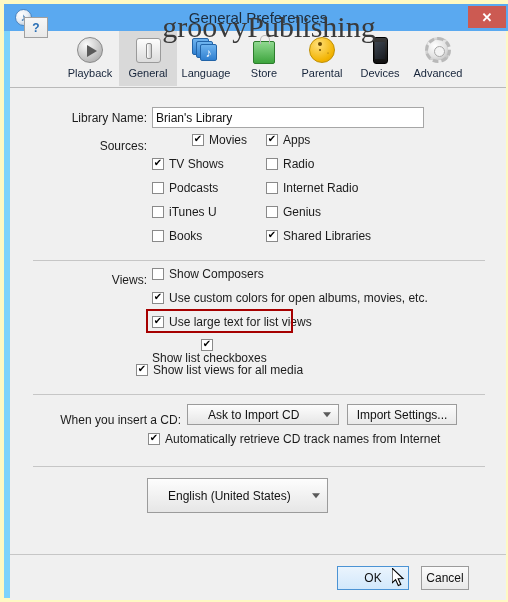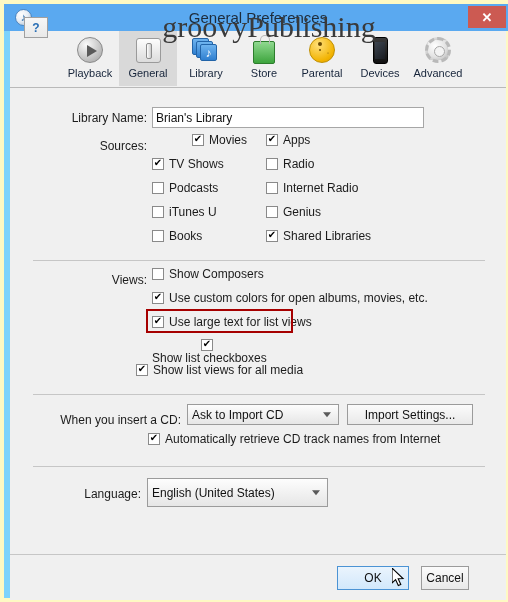--- a/index.html
+++ b/index.html
@@ -175,21 +175,21 @@
   .box.on:after{content:"\2714";font-size:10px;color:#000;
     position:relative;top:-1px;}
   .sep{
     position:absolute;height:1px;background:#c6c6c6;left:22px;width:452px;
   }
   .select{
     position:relative;
     background:linear-gradient(#fdfdfd,#e6e6e6);
     border:1px solid #9b9b9b;box-sizing:border-box;
     font-size:12px;color:#111;
-    display:flex;align-items:center;padding-left:4px;cursor:pointer;
+    display:flex;align-items:center;padding-left:20px;cursor:pointer;
   }
   .select .chev{
     position:absolute;right:7px;top:50%;transform:translateY(-55%);
     width:0;height:0;border-left:4px solid transparent;
     border-right:4px solid transparent;border-top:5px solid #5a5a5a;
   }
   .btn{
     background:linear-gradient(#fbfbfb,#e9e9e9);
     border:1px solid #9b9b9b;box-sizing:border-box;
     font-size:12px;color:#111;cursor:pointer;
@@ -259,21 +259,21 @@
         <span class="lbl">General</span>
       </div>
       <div class="tab">
         <span class="glyph">
           <span class="ico-sharing">
               <i></i>
               <i></i>
               <i>♪</i>
             </span>
         </span>
-        <span class="lbl">Library</span>
+        <span class="lbl">Language</span>
       </div>
       <div class="tab">
         <span class="glyph">
             <span class="ico-bag"></span>
           </span>
         <span class="lbl">Store</span>
       </div>
       <div class="tab">
         <span class="glyph">
             <span class="ico-parental"></span>
@@ -378,33 +378,30 @@
 
     <div class="sep" style="top:306px;"></div>
 
     <div class="row" style="left:0;top:325px;width:170px;justify-content:flex-end;">
       <span class="flabel">When you insert a CD:</span>
     </div>
     <div class="select" style="position:absolute;left:176px;top:316px;width:152px;height:21px;">
       <span>Ask to Import CD</span>
       <span class="chev"></span>
     </div>
-    <div class="btn" style="position:absolute;left:336px;top:316px;width:126px;height:21px;">Import Settings...</div>
+    <div class="btn" style="position:absolute;left:336px;top:316px;width:110px;height:21px;">Import Settings...</div>
 
     <div class="cb" style="position:absolute;left:137px;top:344px;">
       <span class="box on"></span>
       <span>Automatically retrieve CD track names from Internet</span>
     </div>
 
     <div class="sep" style="top:378px;"></div>
 
-    <div class="row" style="left:0;top:399px;width:130px;justify-content:flex-end;">
-      <span class="flabel">Language:</span>
-    </div>
-    <div class="select" style="position:absolute;left:136px;top:390px;width:181px;height:29px;">
+    <div class="select" style="position:absolute;left:136px;top:390px;width:181px;height:35px;">
       <span>English (United States)</span>
       <span class="chev"></span>
     </div>
 
   </div>
 
   <div class="footer"></div>
   <div class="help-btn">?</div>
   <div class="watermark">groovyPublishing</div>
   <div class="ok-btn">OK</div>

